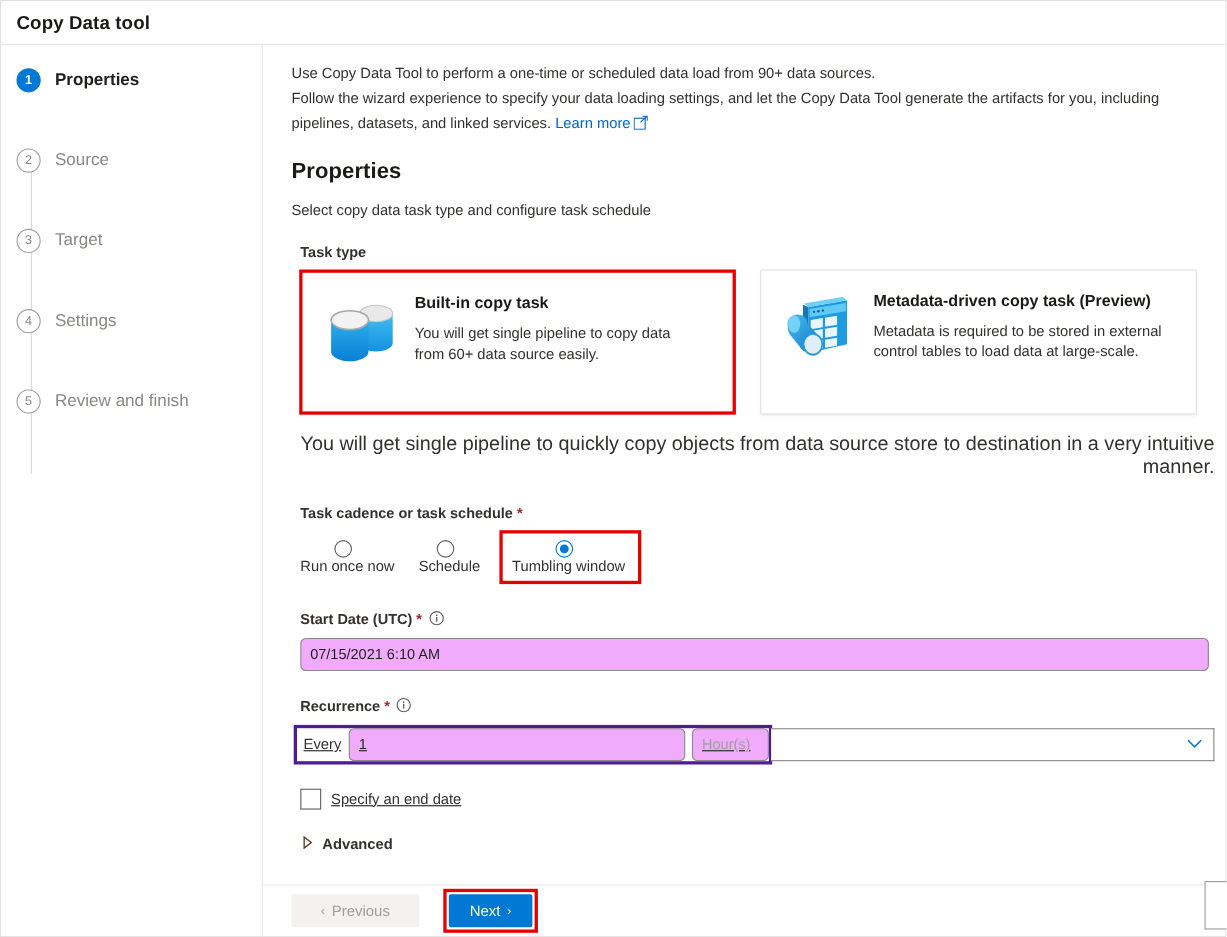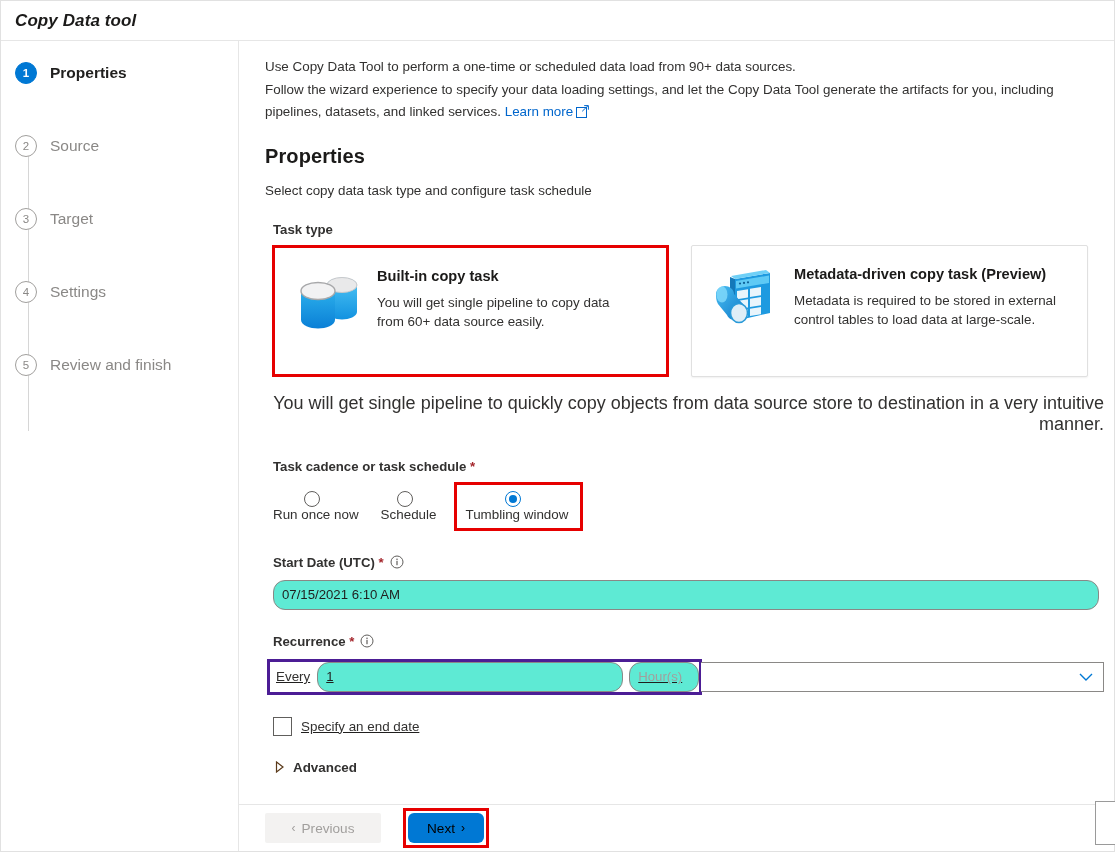--- a/index.html
+++ b/index.html
@@ -27,21 +27,20 @@
 
   
   .titlebar {
     height: 40px;
     min-height: 40px;
     border-bottom: 1px solid #e6e6e6;
     display: flex;
     align-items: center;
     padding-left: 14px;
     box-sizing: border-box;
-    font-style: italic;
   }
   .titlebar-text {
     font-size: 17px;
     font-weight: bold;
     color: #1b1a19;
     letter-spacing: .1px;
   }
 
   
   .body-split {
@@ -264,27 +263,27 @@
     width: 8px; height: 8px;
     border-radius: 50%;
     background: #0078d4;
   }
 
   
   .text-input {
     height: 30px;
     box-sizing: border-box;
     border: 1px solid #8a8886;
-    background: #5eead4;
+    background: #f0abfc;
     font-family: "Liberation Sans", sans-serif;
     font-size: 13.2px;
     color: #201f1e;
     padding: 0 8px;
     outline: none;
-    border-radius: 12px;
+    border-radius: 5px;
   }
   .text-input::placeholder { color: #a19f9d; }
   .startdate-input {
     width: 826px;
     margin-left: 8px;
   }
 
   .recurrence-wrap {
     display: flex;
     align-items: center;
@@ -394,23 +393,22 @@
     box-sizing: border-box;
     border-radius: 2px;
   }
   .btn-prev {
     background: #f3f2f1;
     color: #a19f9d;
     cursor: default;
   }
   .btn-next {
     background: #0078d4;
-    color: #000000;
+    color: #fef9c3;
     min-width: 76px;
-    border-radius: 6px;
   }
   .btn-next-boxed {
     border: 3px solid #e60000;
     padding: 2px;
     margin-left: 22px;
     display: inline-block;
     line-height: 0;
   }
   .btn-arrow { margin: 0 0 0 6px; font-size: 12px; }
   .btn-arrow-left { margin: 0 6px 0 0; font-size: 12px; }

